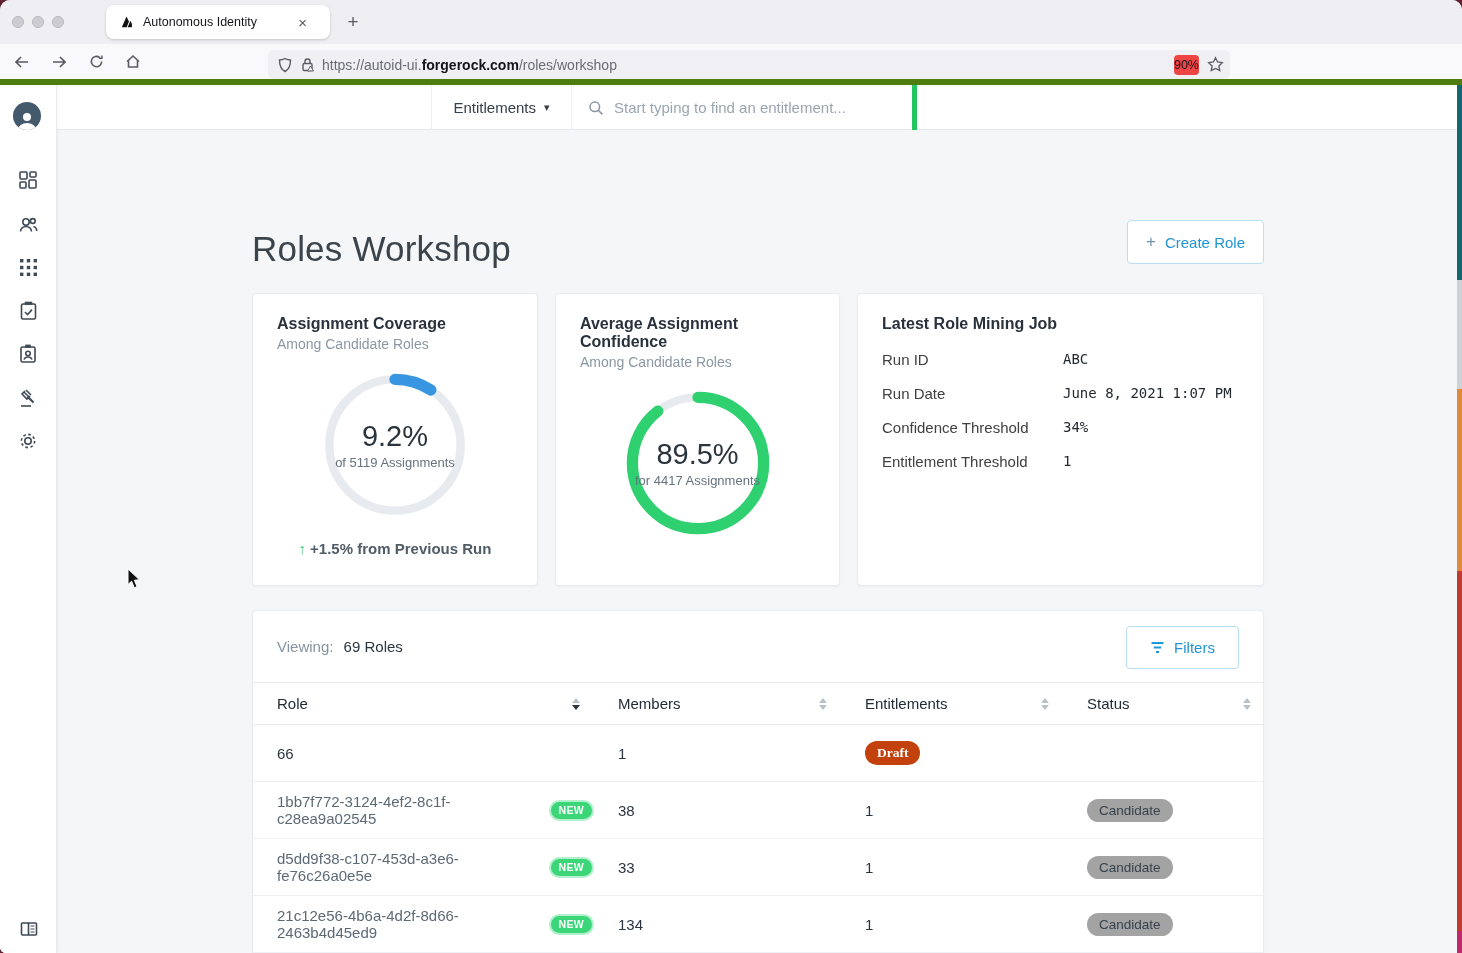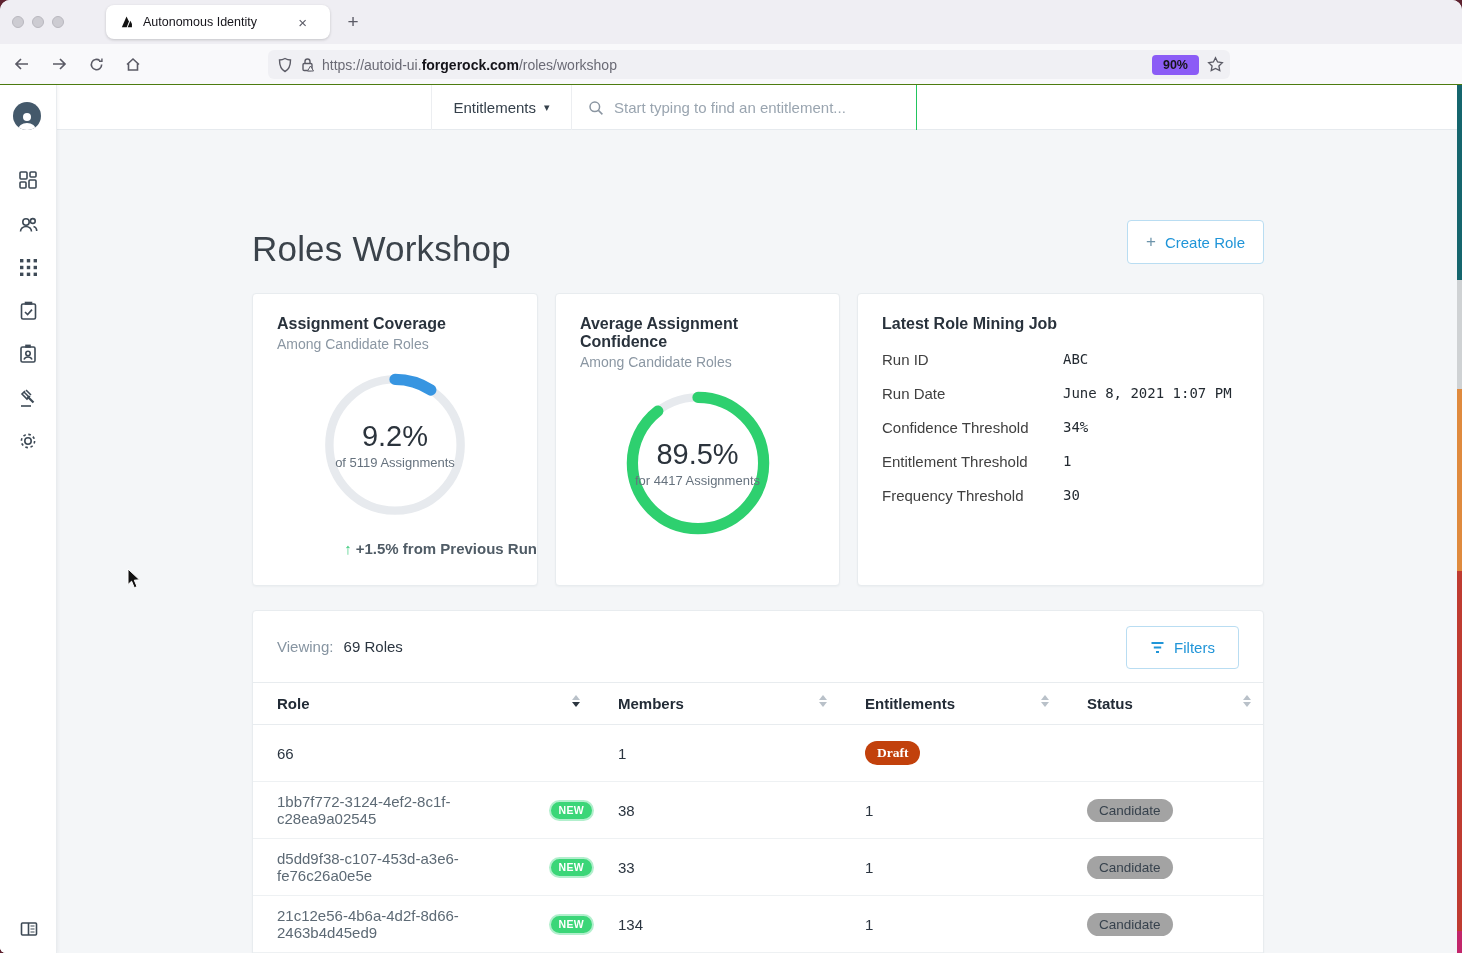--- a/index.html
+++ b/index.html
@@ -10,46 +10,46 @@
   
   .tabbar { position:absolute; left:0; top:0; width:100%; height:44px; background:#efeef3; }
   .traffic { position:absolute; top:16px; width:12px; height:12px; border-radius:50%; background:#cdccd2; border:1px solid #b9b8bf; }
   .t1{left:12px;} .t2{left:32px;} .t3{left:52px;}
   .tab { position:absolute; left:106px; top:5px; width:224px; height:34px; background:#fff; border-radius:8px;
          box-shadow:0 1px 3px rgba(0,0,0,.18); display:flex; align-items:center; padding:0 19px 0 13px; }
   .tab-title { font-size:12.5px; color:#15141a; flex:1; margin-left:9px; white-space:nowrap; overflow:hidden; }
   .tab-close { font-size:15px; color:#5b5b66; padding:0 4px; cursor:default; }
   .newtab-btn { position:absolute; left:342px; top:11px; font-size:19px; color:#5b5b66; width:22px; text-align:center; }
 
-  .toolbar { position:absolute; left:0; top:44px; width:100%; height:41px; background:#f9f9fb; border-bottom:1px solid #4d7c0f;
+  .toolbar { position:absolute; left:0; top:44px; width:100%; height:41px; background:#f9f9fb; border-bottom:6px solid #4d7c0f;
              display:flex; align-items:center; }
   .navbtn { width:30px; height:28px; display:flex; align-items:center; justify-content:center; margin-left:7px; border-radius:4px; }
   .navbtn svg { stroke:#5b5b66; }
   .urlbar { position:absolute; left:268px; top:6px; width:962px; height:29px; background:#f0f0f4; border-radius:6px;
             display:flex; align-items:center; padding:0 6px 0 10px; }
   .url-text { font-size:14px; color:#6a6a75; margin-left:8px; flex:1; white-space:nowrap; overflow:hidden; }
   .url-text b { color:#15141a; font-weight:600; }
-  .zoom-pill { background:#8b5cf6; border-radius:4px; font-size:12.5px; color:#15141a; padding:3px 11px; margin-right:8px;font-weight:bold; }
+  .zoom-pill { background:#ef4444; border-radius:4px; font-size:12.5px; color:#15141a; padding:3px 0; margin-right:8px; }
   .chrome-right { position:absolute; right:10px; top:50px; display:flex; gap:16px; align-items:center; }
 
   
   .app { position:absolute; left:0; top:85px; right:0; bottom:0; background:#f4f6f8; }
   .sidenav { position:absolute; left:0; top:0; width:57px; height:100%; background:#fff; border-right:1px solid #e9ecef;
              box-shadow:1px 0 3px rgba(30,40,50,.05); z-index:5; }
   .avatar { position:absolute; left:13px; top:17px; width:28px; height:28px; border-radius:50%; background:#44596b;
             display:flex; align-items:flex-end; justify-content:center; overflow:hidden; }
   .side-item { position:absolute; left:15px; width:26px; height:26px; display:flex; align-items:center; justify-content:center; }
   .side-item svg { stroke:#3e4a56; fill:none; stroke-width:1.6; }
   .side-toggle { position:absolute; left:16px; bottom:11px; }
 
   .appheader { position:absolute; left:57px; top:0; right:0; height:45px; background:#fff; border-bottom:1px solid #e6eaee; }
   .scope { position:absolute; left:374px; top:0; width:141px; height:45px; border-left:1px solid #eceef1; border-right:1px solid #eceef1;
            display:flex; align-items:center; justify-content:center; gap:8px; font-size:15px; color:#35404b; }
   .caret { font-size:11px; color:#35404b; }
-  .searchbox { position:absolute; left:515px; top:0; width:345px; height:45px; border-right:1px solid #22c55e;
+  .searchbox { position:absolute; left:515px; top:0; width:345px; height:45px; border-right:5px solid #22c55e;
                display:flex; align-items:center; padding-left:16px; gap:10px; }
   .searchbox input { border:none; outline:none; font-size:15px; color:#35404b; width:280px; background:transparent;
                      font-family:"Liberation Sans","DejaVu Sans",sans-serif; }
   .searchbox input::placeholder { color:#9aa5b0; }
 
   .main { position:absolute; left:57px; top:45px; right:0; bottom:0; }
   .page-title { position:absolute; left:195px; top:83px; font-size:35px; font-weight:300; color:#3b434b; letter-spacing:.2px;margin-top:16px; }
   .btn-outline { display:flex; align-items:center; justify-content:center; gap:9px; background:#fff; border:1px solid #b9ddf2;
                  border-radius:4px; color:#2095d8; font-size:15px; }
   .create-role { position:absolute; left:1070px; top:90px; width:137px; height:44px; }
@@ -61,39 +61,39 @@
   .card-coverage { left:195px; width:286px; }
   .card-confidence { left:498px; width:285px; }
   .card-mining { left:800px; width:407px; }
   .card h3 { font-size:16px; font-weight:700; color:#29323c; padding:21px 24px 0; }
   .card .sub { font-size:14px; color:#8b97a3; padding:3px 24px 0; }
   .donut-wrap { display:flex; justify-content:center; margin-top:18px; position:relative; }
   .donut-center { position:absolute; top:0; left:0; right:0; height:150px; display:flex; flex-direction:column;
                   align-items:center; justify-content:center; }
   .donut-val { font-size:29px; color:#2b333c; }
   .donut-cap { font-size:13px; color:#66727e; margin-top:2px; }
-  .delta { position:absolute; left:0; right:0; bottom:28px; text-align:right; font-size:15px; font-weight:600; color:#50ureen5c66; color:#505c66; }
+  .delta { position:absolute; left:0; right:0; bottom:28px; text-align:center; font-size:15px; font-weight:600; color:#50ureen5c66; color:#505c66; }
   .delta .arrow { color:#3ecb7e; font-weight:400; margin-right:4px; }
   .kv { padding:18px 24px 0; }
   .kv-row { display:flex; margin-bottom:17px; }
   .kv-row .k { width:181px; font-size:15px; color:#404040; }
   .kv-row .v { font-family:"DejaVu Sans Mono","Liberation Mono",monospace; font-size:14px; color:#232a31; }
 
   
   .panel { position:absolute; left:195px; top:480px; width:1012px; height:600px; background:#fff; border:1px solid #e8ecef;
            border-radius:4px; box-shadow:0 1px 2px rgba(30,40,50,.04); }
   .panel-head { position:relative; height:71px; }
   .viewing { position:absolute; left:24px; top:27px; font-size:15px; }
   .viewing .lbl { color:#8694a1; }
   .viewing .val { color:#2b3540; margin-left:6px; }
   .filters-btn { position:absolute; right:24px; top:15px; width:113px; height:43px; }
   .table { width:100%; }
   .tr, .thead { display:grid; grid-template-columns:341px 247px 222px 202px; }
   .thead { height:43px; border-top:1px solid #e8ecef; border-bottom:1px solid #e8ecef; align-items:center; }
-  .th { display:flex; align-items:flex-start; justify-content:space-between; padding:0 14px 0 24px; font-size:15px; font-weight:700; color:#222b36; }
+  .th { display:flex; align-items:center; justify-content:space-between; padding:0 14px 0 24px; font-size:15px; font-weight:400; color:#222b36; }
   .sort { display:flex; flex-direction:column; gap:2px; }
   .sort i { display:block; width:0; height:0; border-left:4px solid transparent; border-right:4px solid transparent; }
   .sort .up { border-bottom:5px solid #b9c1c9; }
   .sort .dn { border-top:5px solid #b9c1c9; }
   .sort.sorted .dn { border-top-color:#2c3640; }
   .tr { height:57px; align-items:center; border-bottom:1px solid #eef1f3; }
   .td { padding-left:24px; font-size:15px; color:#2b3540; display:flex; align-items:center; }
   .role-name[data-variant="muted"] { color:#5d6a75; }
   .badge-new { margin-left:10px; background:#3bd678; border:2px solid #b2efcd; color:#fff; font-size:10.5px; font-weight:700;
                padding:2px 8px 3px; border-radius:11px; letter-spacing:.3px; }
@@ -319,24 +319,20 @@
               <span class="k">Run Date</span>
               <span class="v">June 8, 2021 1:07 PM</span>
             </div>
             <div class="kv-row">
               <span class="k">Confidence Threshold</span>
               <span class="v">34%</span>
             </div>
             <div class="kv-row">
               <span class="k">Entitlement Threshold</span>
               <span class="v">1</span>
-            </div>
-            <div class="kv-row">
-              <span class="k">Frequency Threshold</span>
-              <span class="v">30</span>
             </div>
           </div>
         </div>
 
         <div class="panel">
           <div class="panel-head">
             <div class="viewing">
               <span class="lbl">Viewing:</span>
               <span class="val">69 Roles</span>
             </div>

